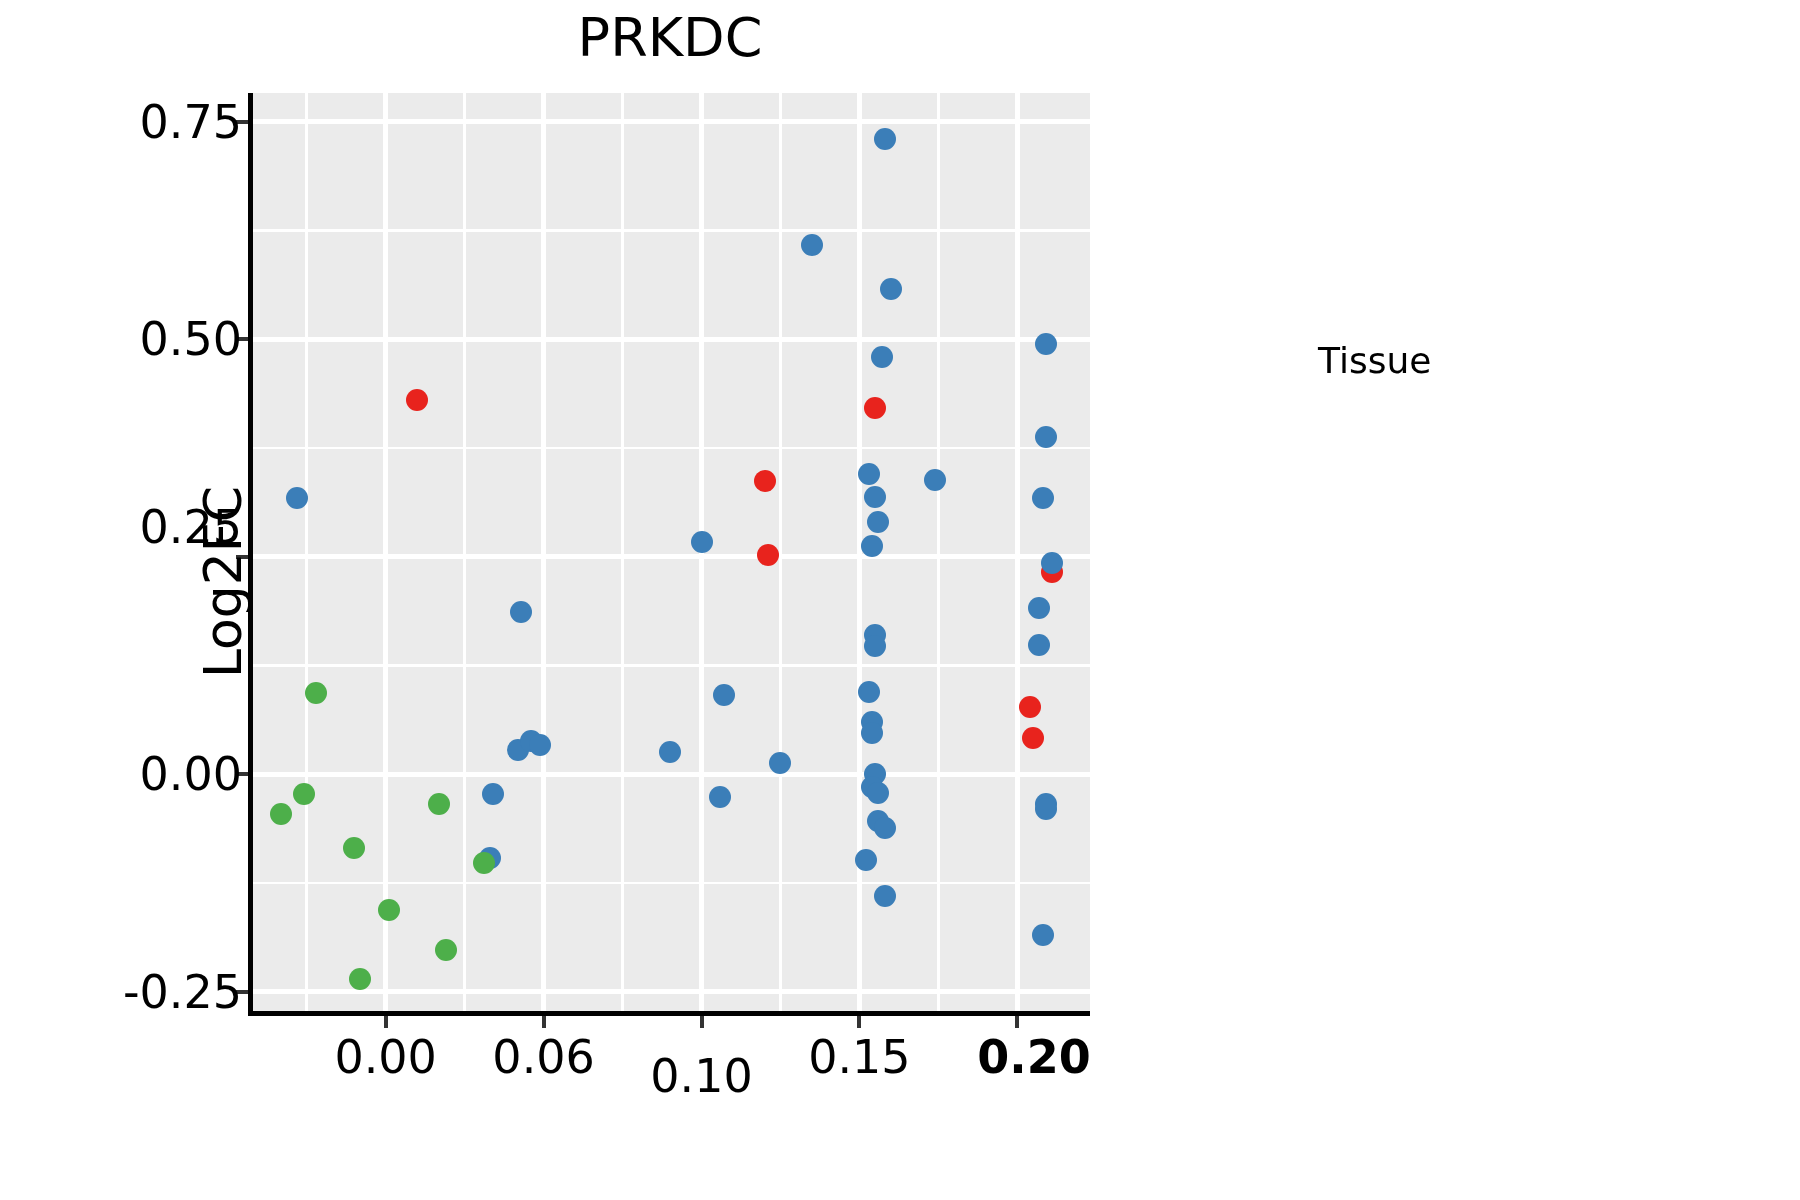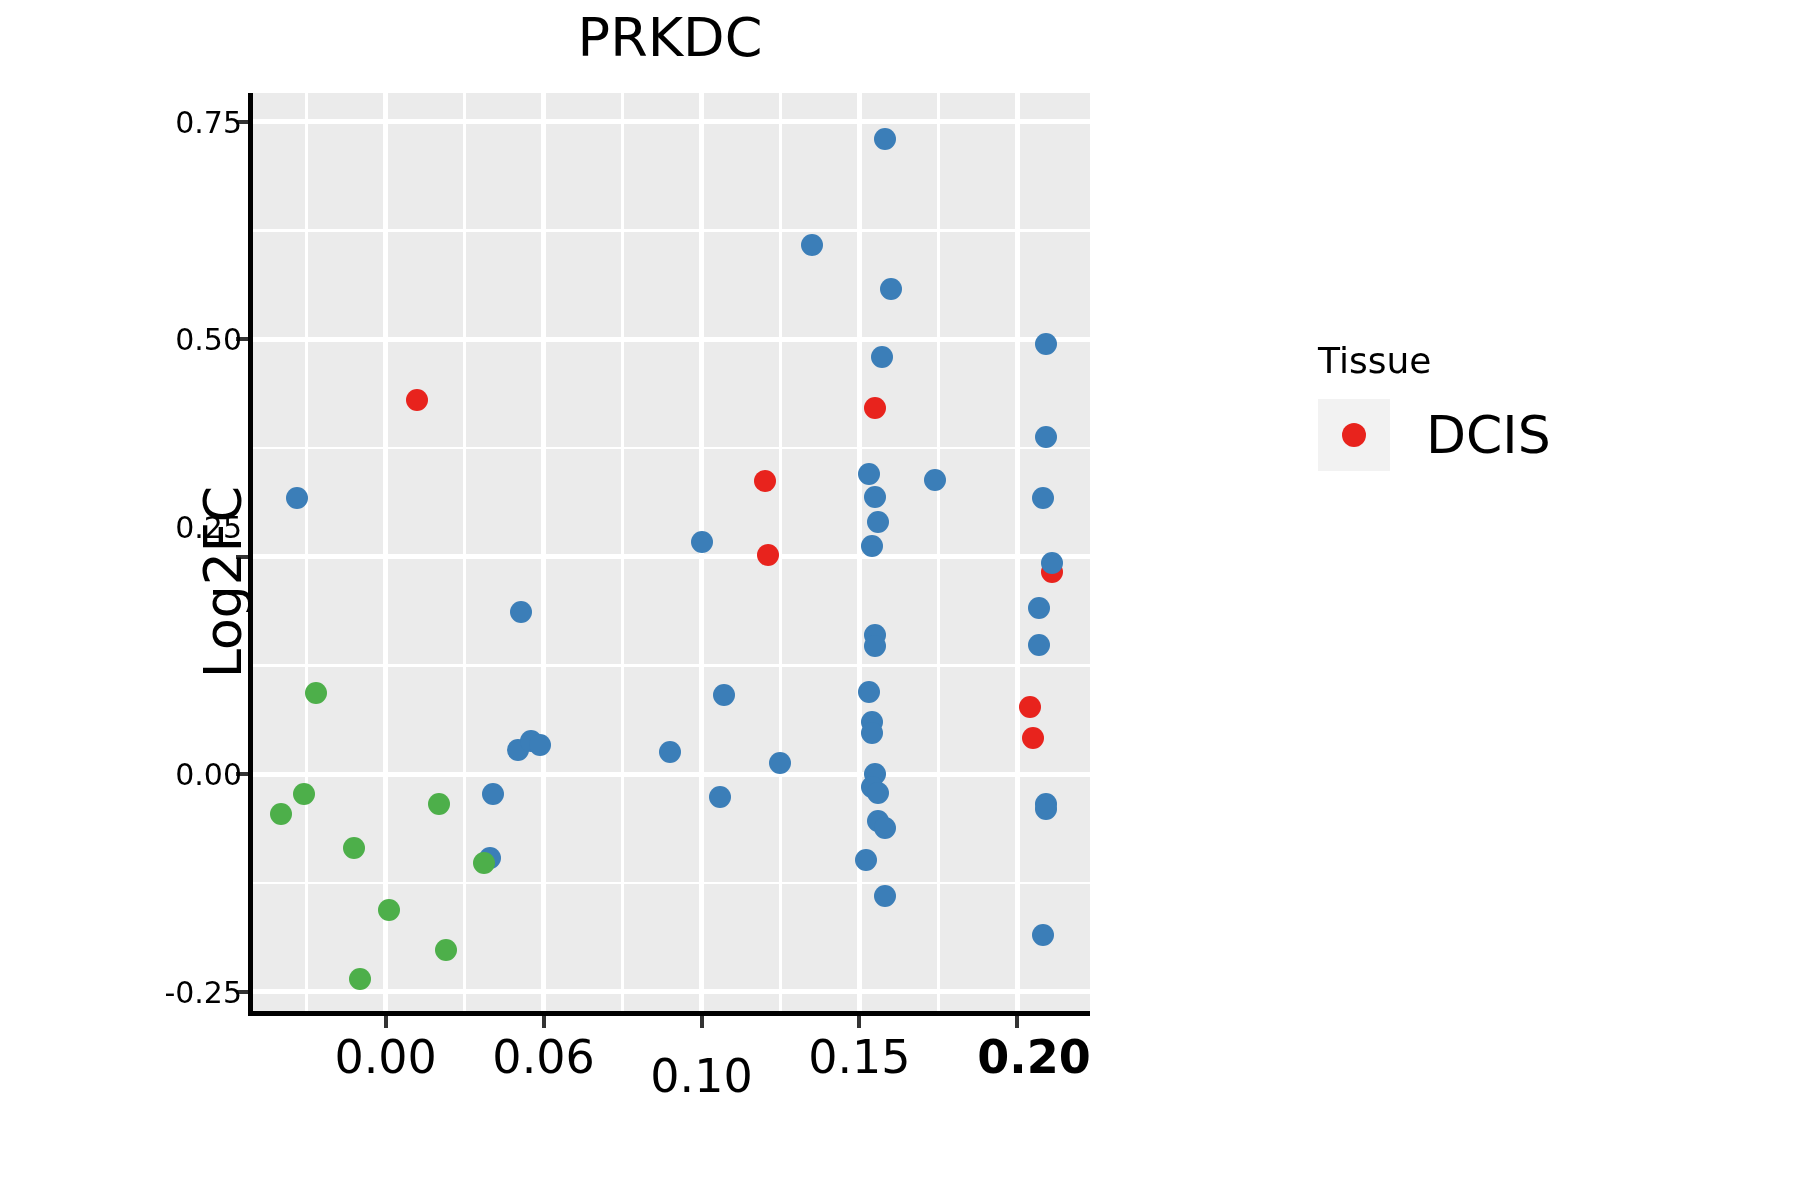--- a/index.html
+++ b/index.html
@@ -95,21 +95,21 @@
     width: 4px;
     height: 12px;
     background: #333333;
     top: 1016px;
   }
 
   .tick-label-y {
     position: absolute;
     right: 1558px;
     text-align: right;
-    font-size: 30px;
+    font-size: 46px;
     color: #000000;
     white-space: nowrap;
     transform: translateY(-50%);
   }
   .tick-label-x {
     position: absolute;
     top: 1030px;
     font-size: 46px;
     color: #000000;
     white-space: nowrap;
@@ -296,22 +296,16 @@
       <div class="tick-label-x" style="left: 859.43px;">0.15</div>
       <div class="tick-mark-x" style="left: 1015.35px;"></div>
       <div class="tick-label-x" style="left: 1034px; font-weight: bold;">0.20</div>
     </div>
 
   <div class="axis-title-y">Log2FC</div>
 
   <div class="legend">
     <div class="legend-title">Tissue</div>
     <div class="legend-items" id="legend-items">
-        <div class="legend-row">
-          <div class="legend-key">
-            <div class="legend-dot" style="background: rgb(232, 35, 29);"></div>
-          </div>
-          <div class="legend-label">DCIS</div>
-        </div>
       </div>
   </div>
 
 </div>
 
 </body></html>

